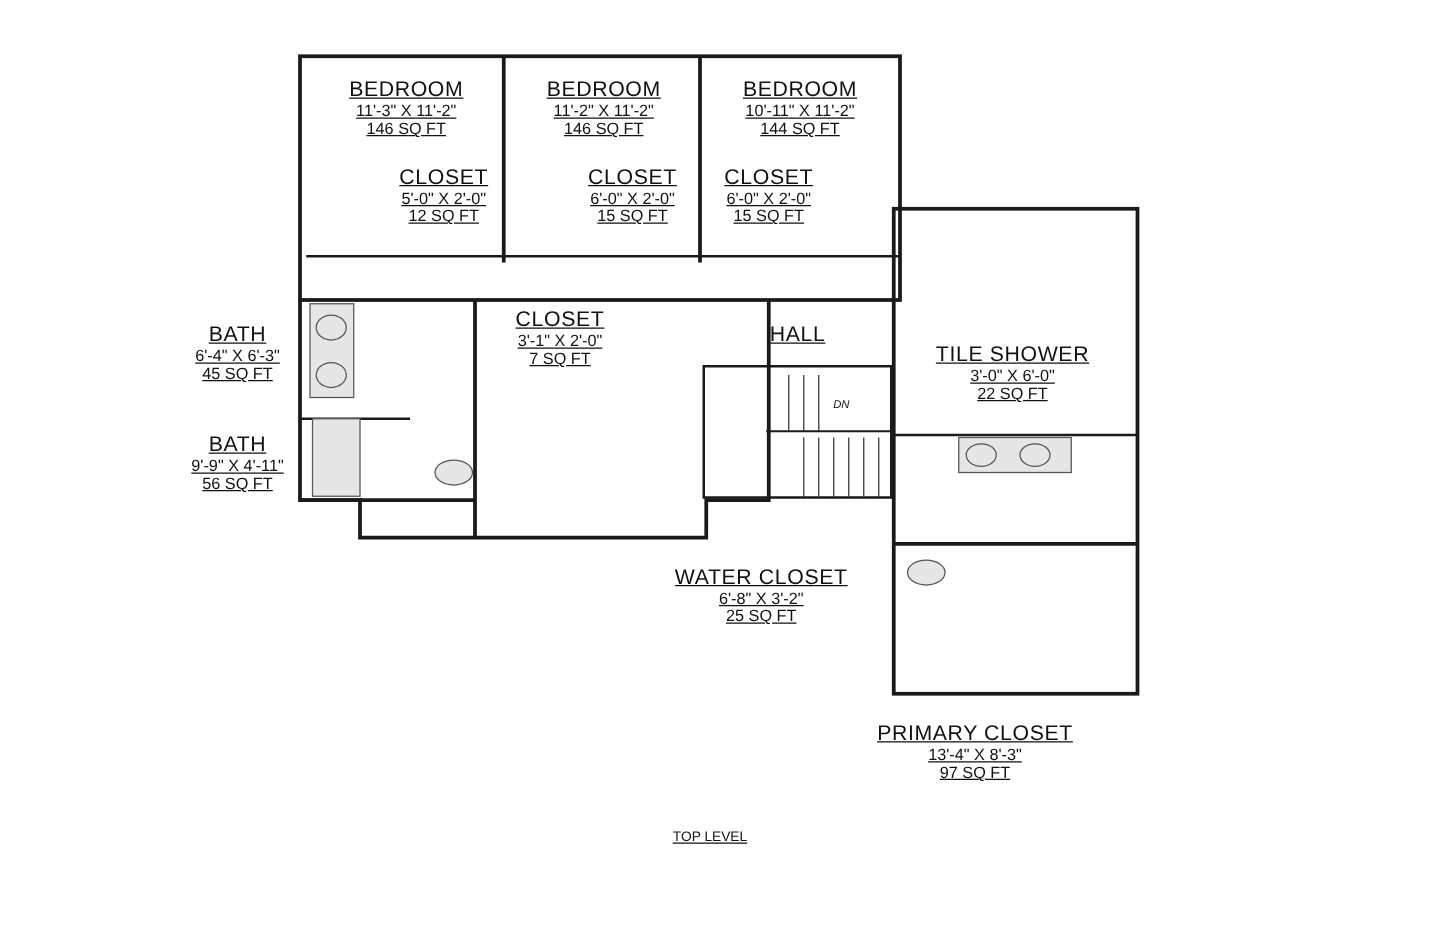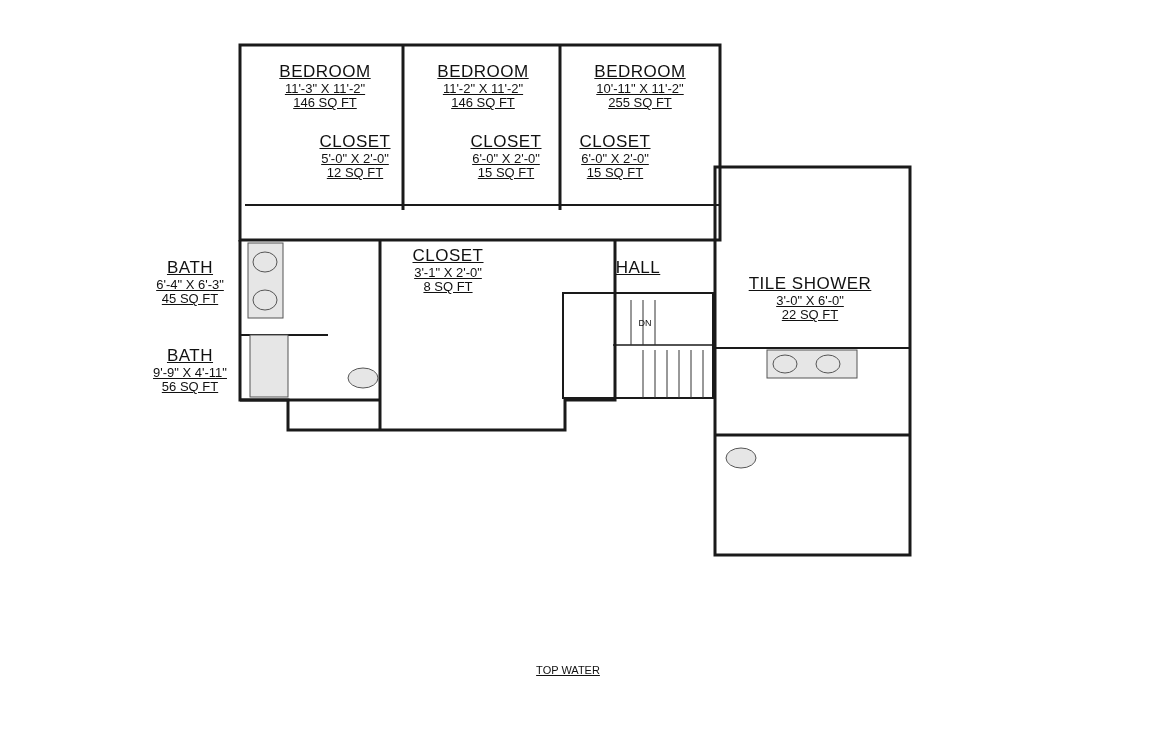--- a/index.html
+++ b/index.html
@@ -74,55 +74,65 @@
     <span class="area">146 SQ FT</span>
   </div>
   <div class="label" style="left:483px; top:62px;">
     <span class="name">BEDROOM</span>
     <span class="dim">11'-2" X 11'-2"</span>
     <span class="area">146 SQ FT</span>
   </div>
   <div class="label" style="left:640px; top:62px;">
     <span class="name">BEDROOM</span>
     <span class="dim">10'-11" X 11'-2"</span>
-    <span class="area">255 SQ FT</span>
+    <span class="area">144 SQ FT</span>
   </div>
   <div class="label" style="left:355px; top:132px;">
     <span class="name">CLOSET</span>
     <span class="dim">5'-0" X 2'-0"</span>
     <span class="area">12 SQ FT</span>
   </div>
   <div class="label" style="left:506px; top:132px;">
     <span class="name">CLOSET</span>
     <span class="dim">6'-0" X 2'-0"</span>
     <span class="area">15 SQ FT</span>
   </div>
   <div class="label" style="left:615px; top:132px;">
     <span class="name">CLOSET</span>
     <span class="dim">6'-0" X 2'-0"</span>
     <span class="area">15 SQ FT</span>
   </div>
   <div class="label" style="left:448px; top:246px;">
     <span class="name">CLOSET</span>
     <span class="dim">3'-1" X 2'-0"</span>
-    <span class="area">8 SQ FT</span>
+    <span class="area">7 SQ FT</span>
   </div>
   <div class="label" style="left:638px; top:258px;">
     <span class="name">HALL</span>
   </div>
   <div class="label" style="left:190px; top:258px;">
     <span class="name">BATH</span>
     <span class="dim">6'-4" X 6'-3"</span>
     <span class="area">45 SQ FT</span>
   </div>
   <div class="label" style="left:190px; top:346px;">
     <span class="name">BATH</span>
     <span class="dim">9'-9" X 4'-11"</span>
     <span class="area">56 SQ FT</span>
   </div>
   <div class="label" style="left:810px; top:274px;">
     <span class="name">TILE SHOWER</span>
     <span class="dim">3'-0" X 6'-0"</span>
     <span class="area">22 SQ FT</span>
   </div>
-  <div class="title" style="left: 645px; top: 318px; font-size: 9px; text-decoration: none;">DN</div>
-  <div class="title" style="left:568px; top:664px;">TOP WATER</div>
+  <div class="label" style="left:609px; top:452px;">
+    <span class="name">WATER CLOSET</span>
+    <span class="dim">6'-8" X 3'-2"</span>
+    <span class="area">25 SQ FT</span>
+  </div>
+  <div class="label" style="left:780px; top:577px;">
+    <span class="name">PRIMARY CLOSET</span>
+    <span class="dim">13'-4" X 8'-3"</span>
+    <span class="area">97 SQ FT</span>
+  </div>
+  <div class="title" style="left: 673px; top: 318px; font-size: 9px; text-decoration: none; font-style: italic;">DN</div>
+  <div class="title" style="left:568px; top:664px;">TOP LEVEL</div>
 </div>
 
 </body></html>

